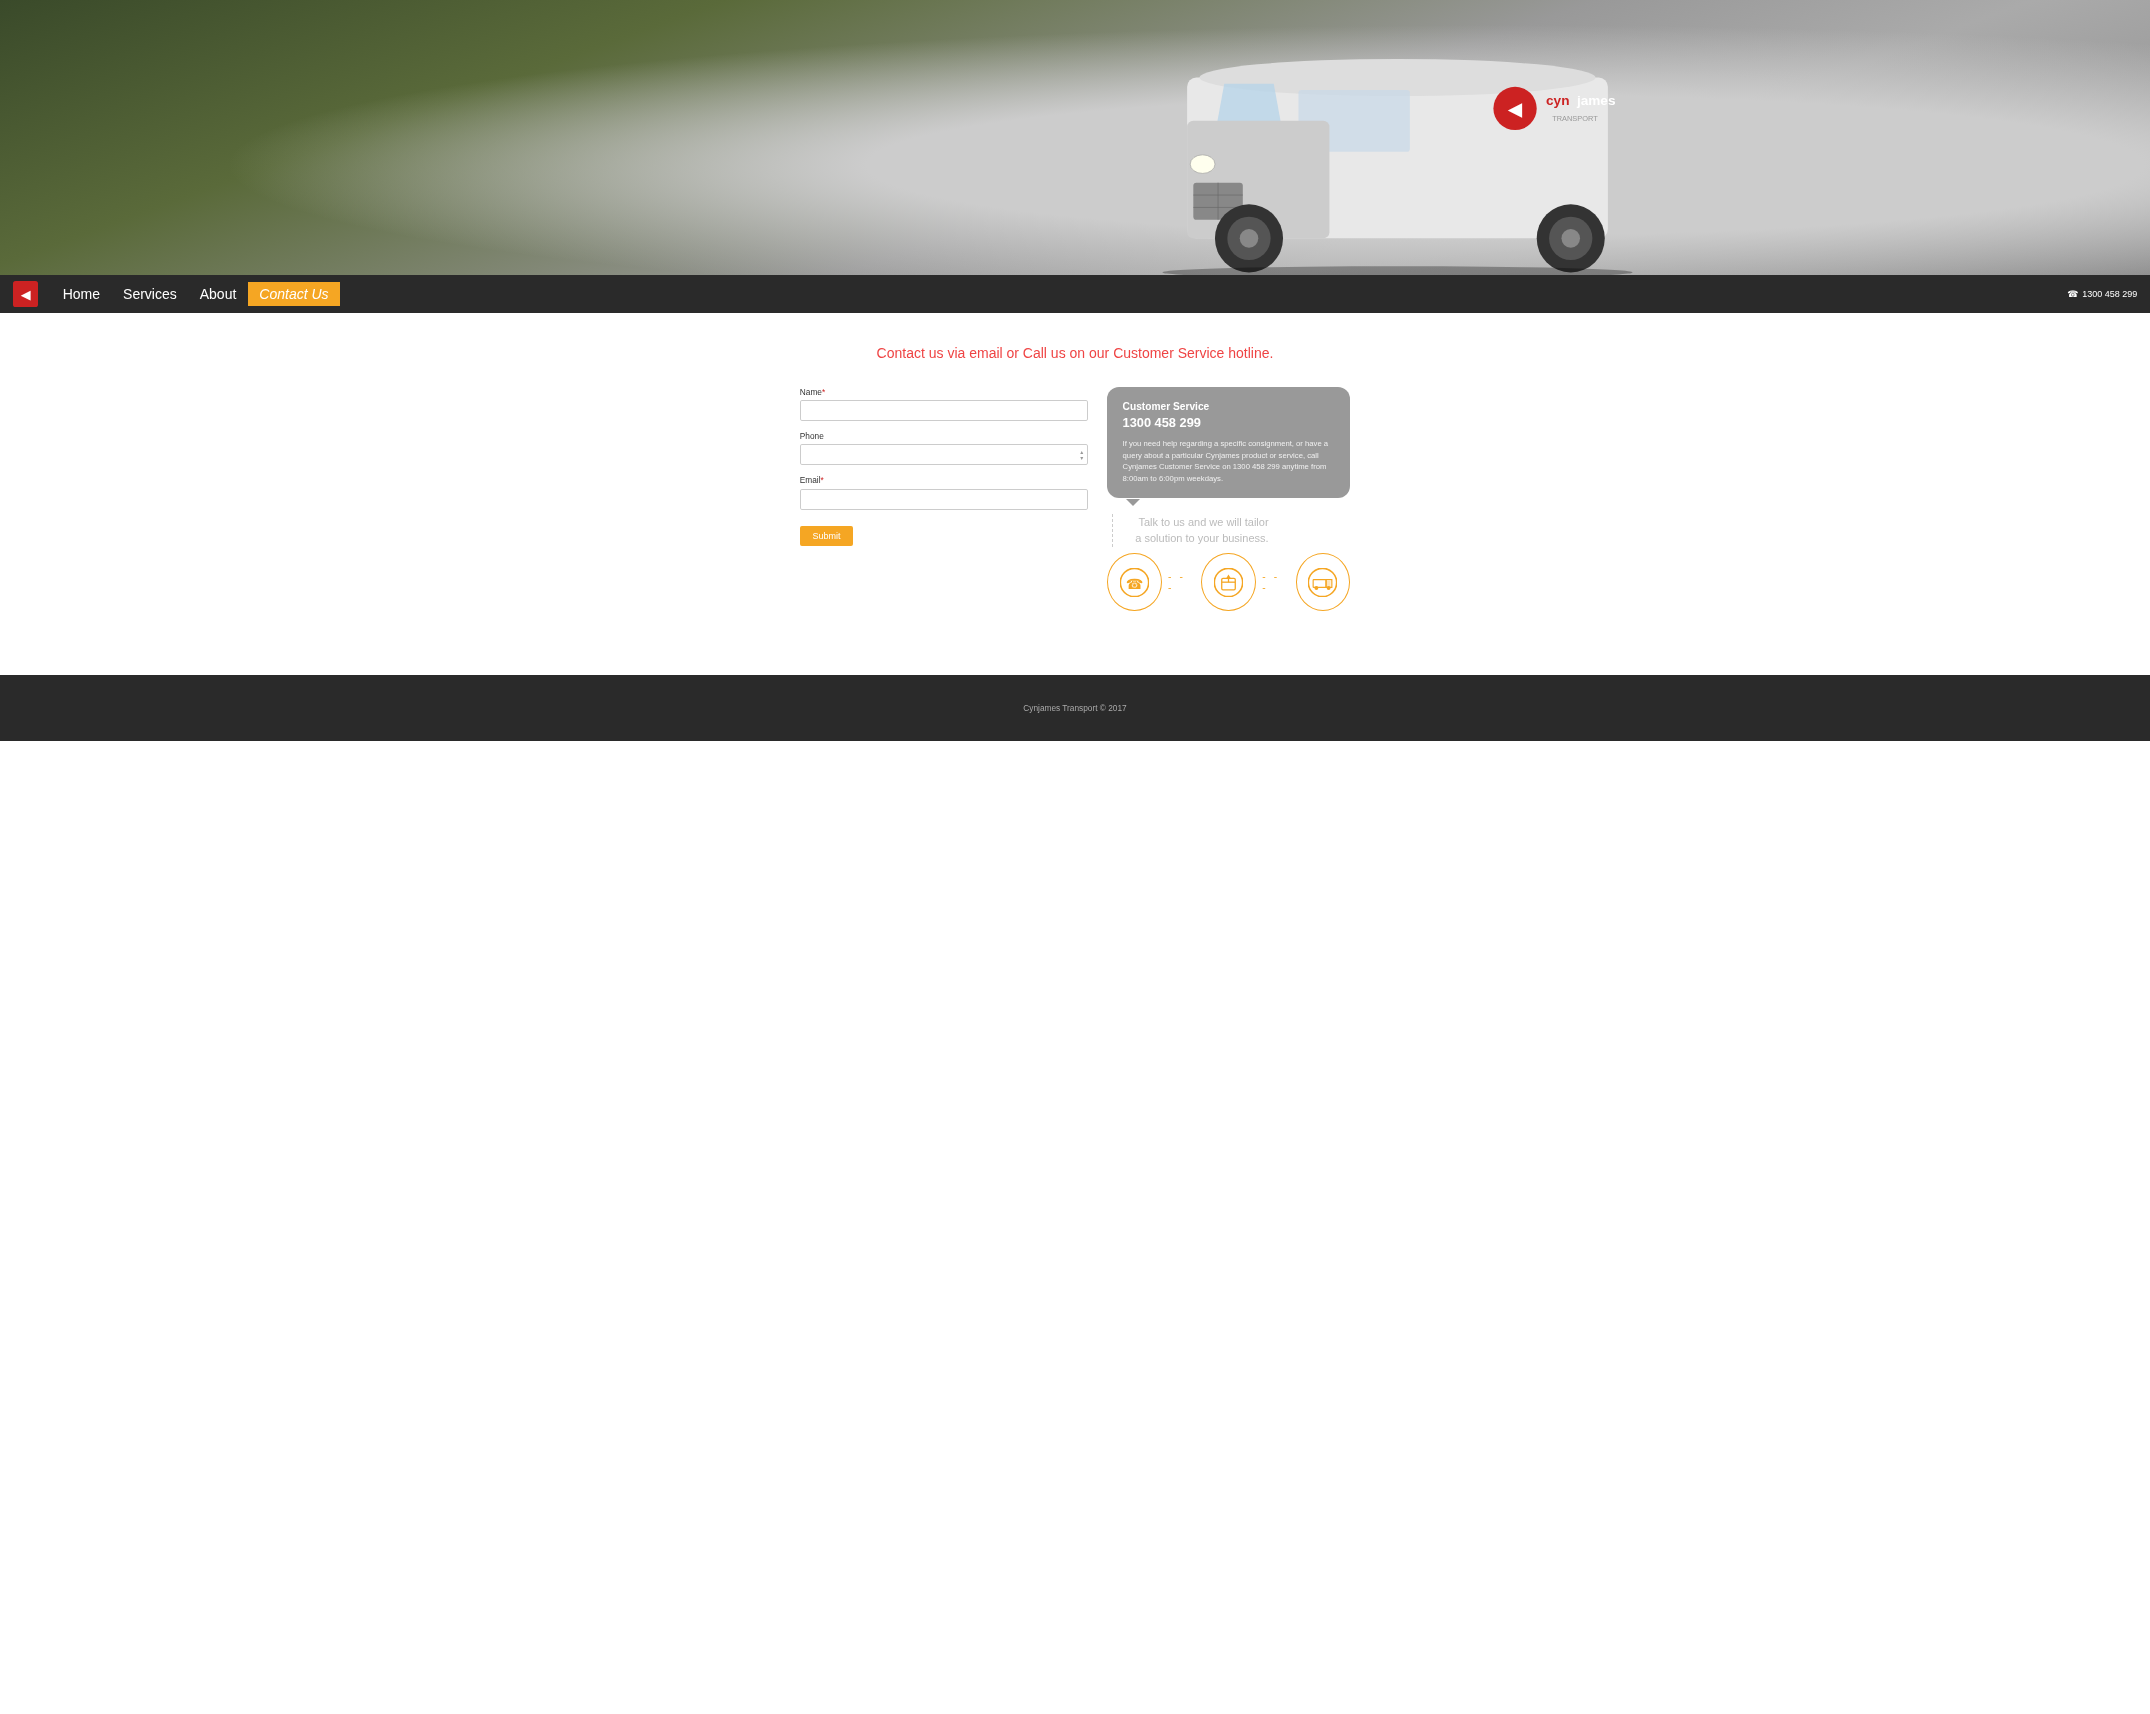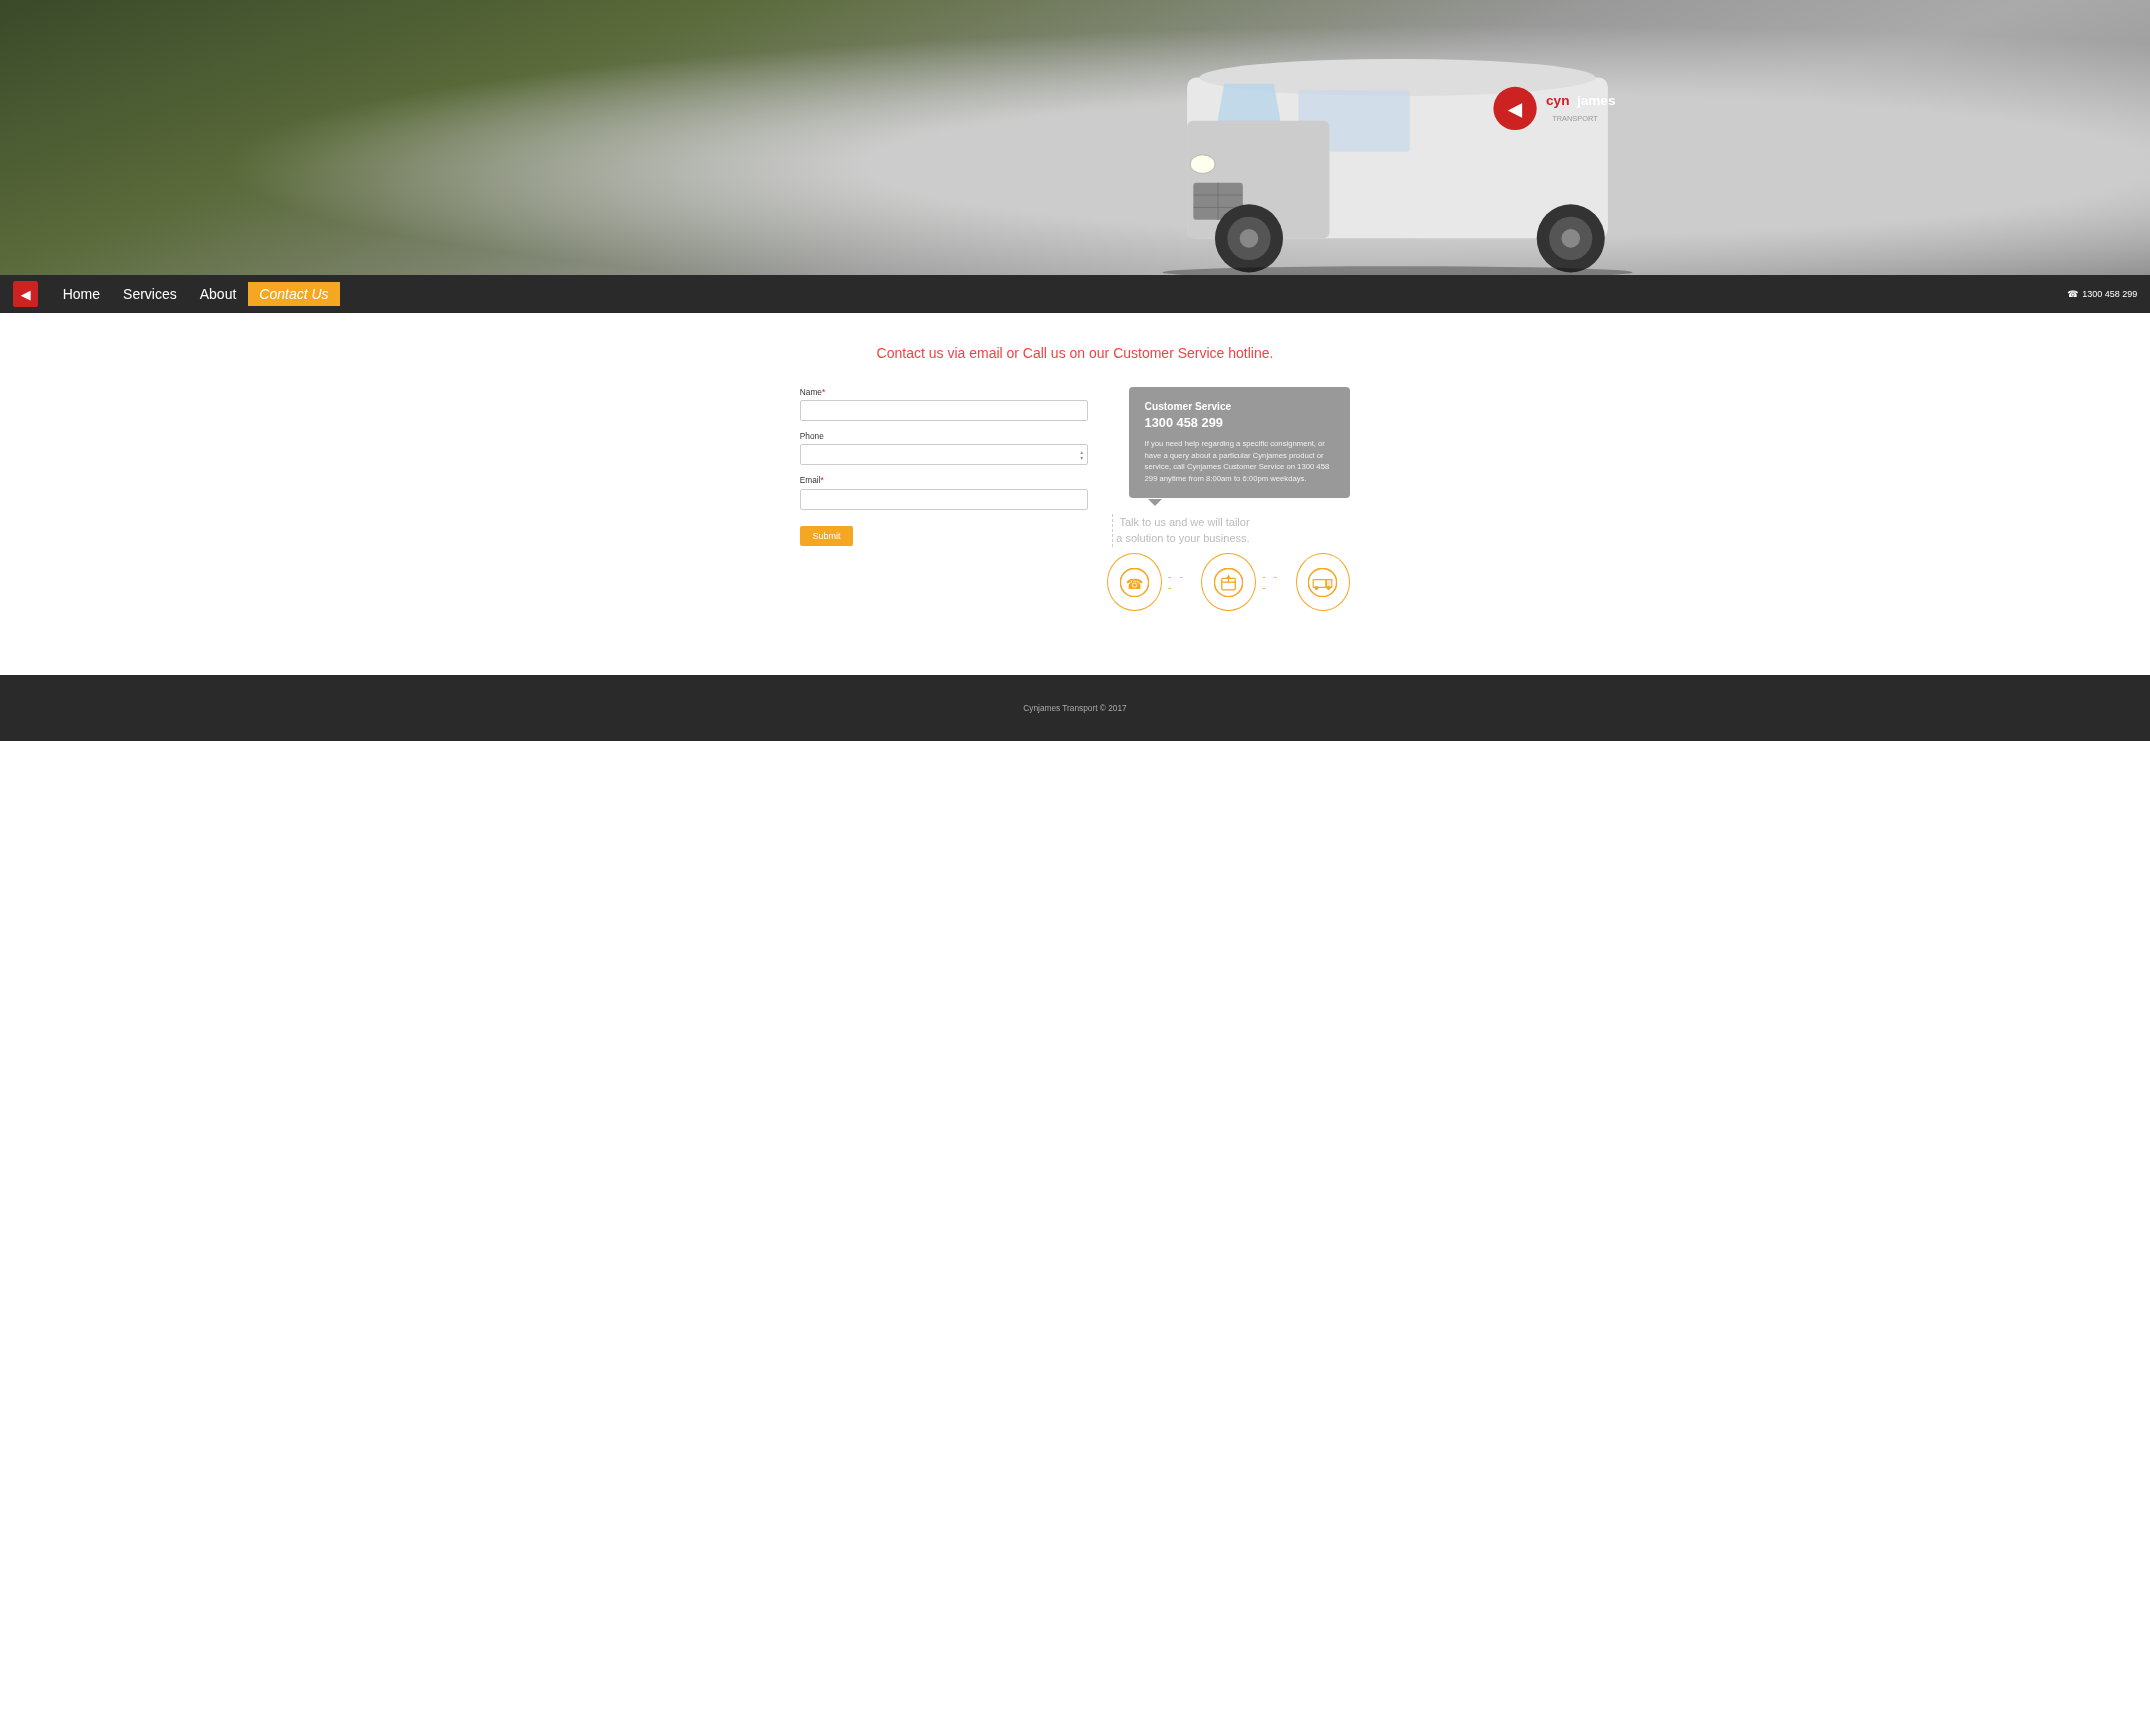--- a/index.html
+++ b/index.html
@@ -161,26 +161,25 @@
       cursor: pointer;
       margin-top: 6.4px;
     }
 
     
     .info-section {
       width: 243px;
     }
     .customer-service-box {
       background: #999;
-      border-radius: 4px;
+      border-radius: 12px;
       padding: 14px 15.4px;
       color: #fff;
       margin-bottom: 15.4px;
       position: relative;
-      margin-left: 22px;
     }
     .customer-service-box::after {
       content: '';
       position: absolute;
       bottom: -7.7px;
       left: 19px;
       width: 0;
       height: 0;
       border-left: 7.7px solid transparent;
       border-right: 7.7px solid transparent;
@@ -332,21 +331,21 @@
       <button class="submit-btn">Submit</button>
     </div>
 
     <div class="info-section">
       <div class="customer-service-box">
         <div class="cs-title">Customer Service</div>
         <div class="cs-phone">1300 458 299</div>
         <div class="cs-desc">If you need help regarding a specific consignment, or have a query about a particular Cynjames product or service, call Cynjames Customer Service on 1300 458 299 anytime from 8:00am to 6:00pm weekdays.</div>
       </div>
 
-      <div style="display:flex; gap:3px; margin-top: 12.8px;">
+      <div style="display:flex; gap:22px; margin-top: 12.8px;">
         <div style="border-left: 1.3px dashed #ccc; margin-left: 5.1px;"></div>
         <div style="text-align:right; color:#bbb; font-size:11px; line-height:1.5;">
           <span>Talk to us and we will tailor</span><br>
           <span>a solution to your business.</span>
         </div>
       </div>
 
       <div class="icons-row">
         <div class="circle-icon">
           <svg width="29" height="29" viewBox="0 0 45 45" style="font-size:36px">

